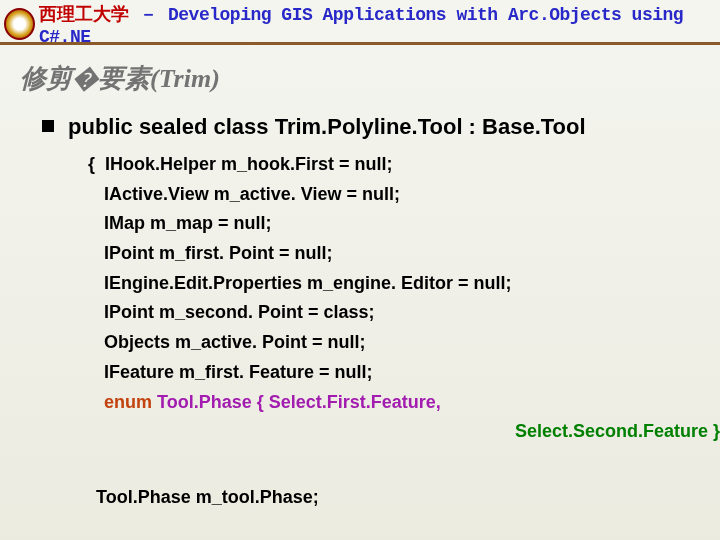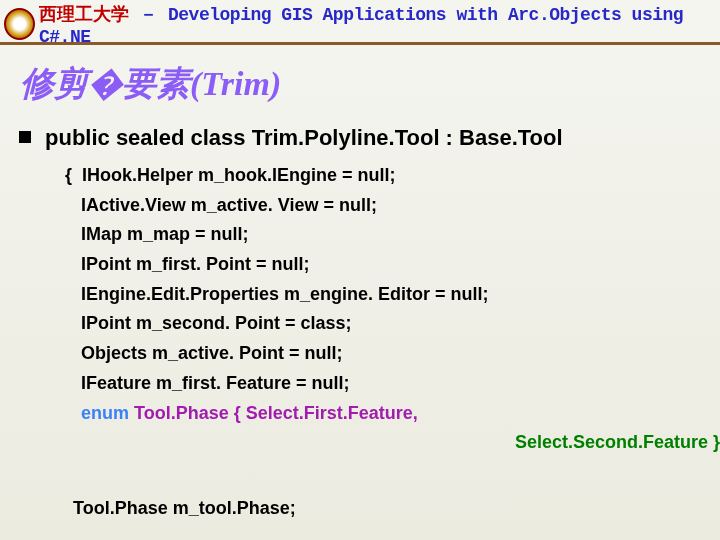--- a/index.html
+++ b/index.html
@@ -43,26 +43,26 @@
   .rule {
     height: 3px;
     background: #8b5a2b;
     margin: 2px 0 0 0;
     width: 100%;
   }
   .title {
     font-family: "SimHei", "KaiTi", serif;
     font-style: italic;
     font-weight: bold;
-    font-size: 34px;
-    color: #8b5cf6;
+    font-size: 26px;
+    color: #737373;
     margin: 14px 0 18px 20px;
   }
   .content {
-    padding-left: 19px;
+    padding-left: 42px;
   }
   .bullet-row {
     display: flex;
     align-items: flex-start;
     margin-bottom: 10px;
   }
   .bullet {
     width: 12px;
     height: 12px;
     background: #000;
@@ -80,21 +80,21 @@
     padding-left: 62px;
     font-family: Arial, sans-serif;
     font-size: 18px;
     font-weight: bold;
     color: #000;
     line-height: 1.65;
   }
   .brace { margin-left: -16px; display: inline-block; }
   .code-line { display: block; }
   .enum-line { color: #a21caf; text-align: center; }
-  .enum-kw { color: #3b82f6; }
+  .enum-kw { color: #c2410c; }
   .enum-cont { color: #008000; margin-left: -36px; text-align: right; }
   .last-line { margin-left: -8px; margin-top: 36px; }
 </style>
 </head>
 <body>
 
 <div class="header">
   <div class="logo">
     <span></span>
   </div>
@@ -109,21 +109,21 @@
 <div class="title">修剪�要素(Trim)</div>
 
 <div class="content">
   <div class="bullet-row">
     <div class="bullet"></div>
     <div class="class-decl">public sealed class Trim.Polyline.Tool : Base.Tool</div>
   </div>
 
   <div class="code-block">
     <span class="code-line">
-      <span class="brace">{</span>&nbsp;&nbsp;<span>IHook.Helper m_hook.IEngine = null;</span>
+      <span class="brace">{</span>&nbsp;&nbsp;<span>IHook.Helper m_hook.First = null;</span>
     </span>
     <span class="code-line">IActive.View m_active. View = null;</span>
     <span class="code-line">IMap m_map = null;</span>
     <span class="code-line">IPoint m_first. Point = null;</span>
     <span class="code-line">IEngine.Edit.Properties m_engine. Editor = null;</span>
     <span class="code-line">IPoint m_second. Point = class;</span>
     <span class="code-line">Objects m_active. Point = null;</span>
     <span class="code-line">IFeature m_first. Feature = null;</span>
     <span class="code-line">
       <span class="enum-kw">enum</span><span class="enum-line"> Tool.Phase { Select.First.Feature,</span>

